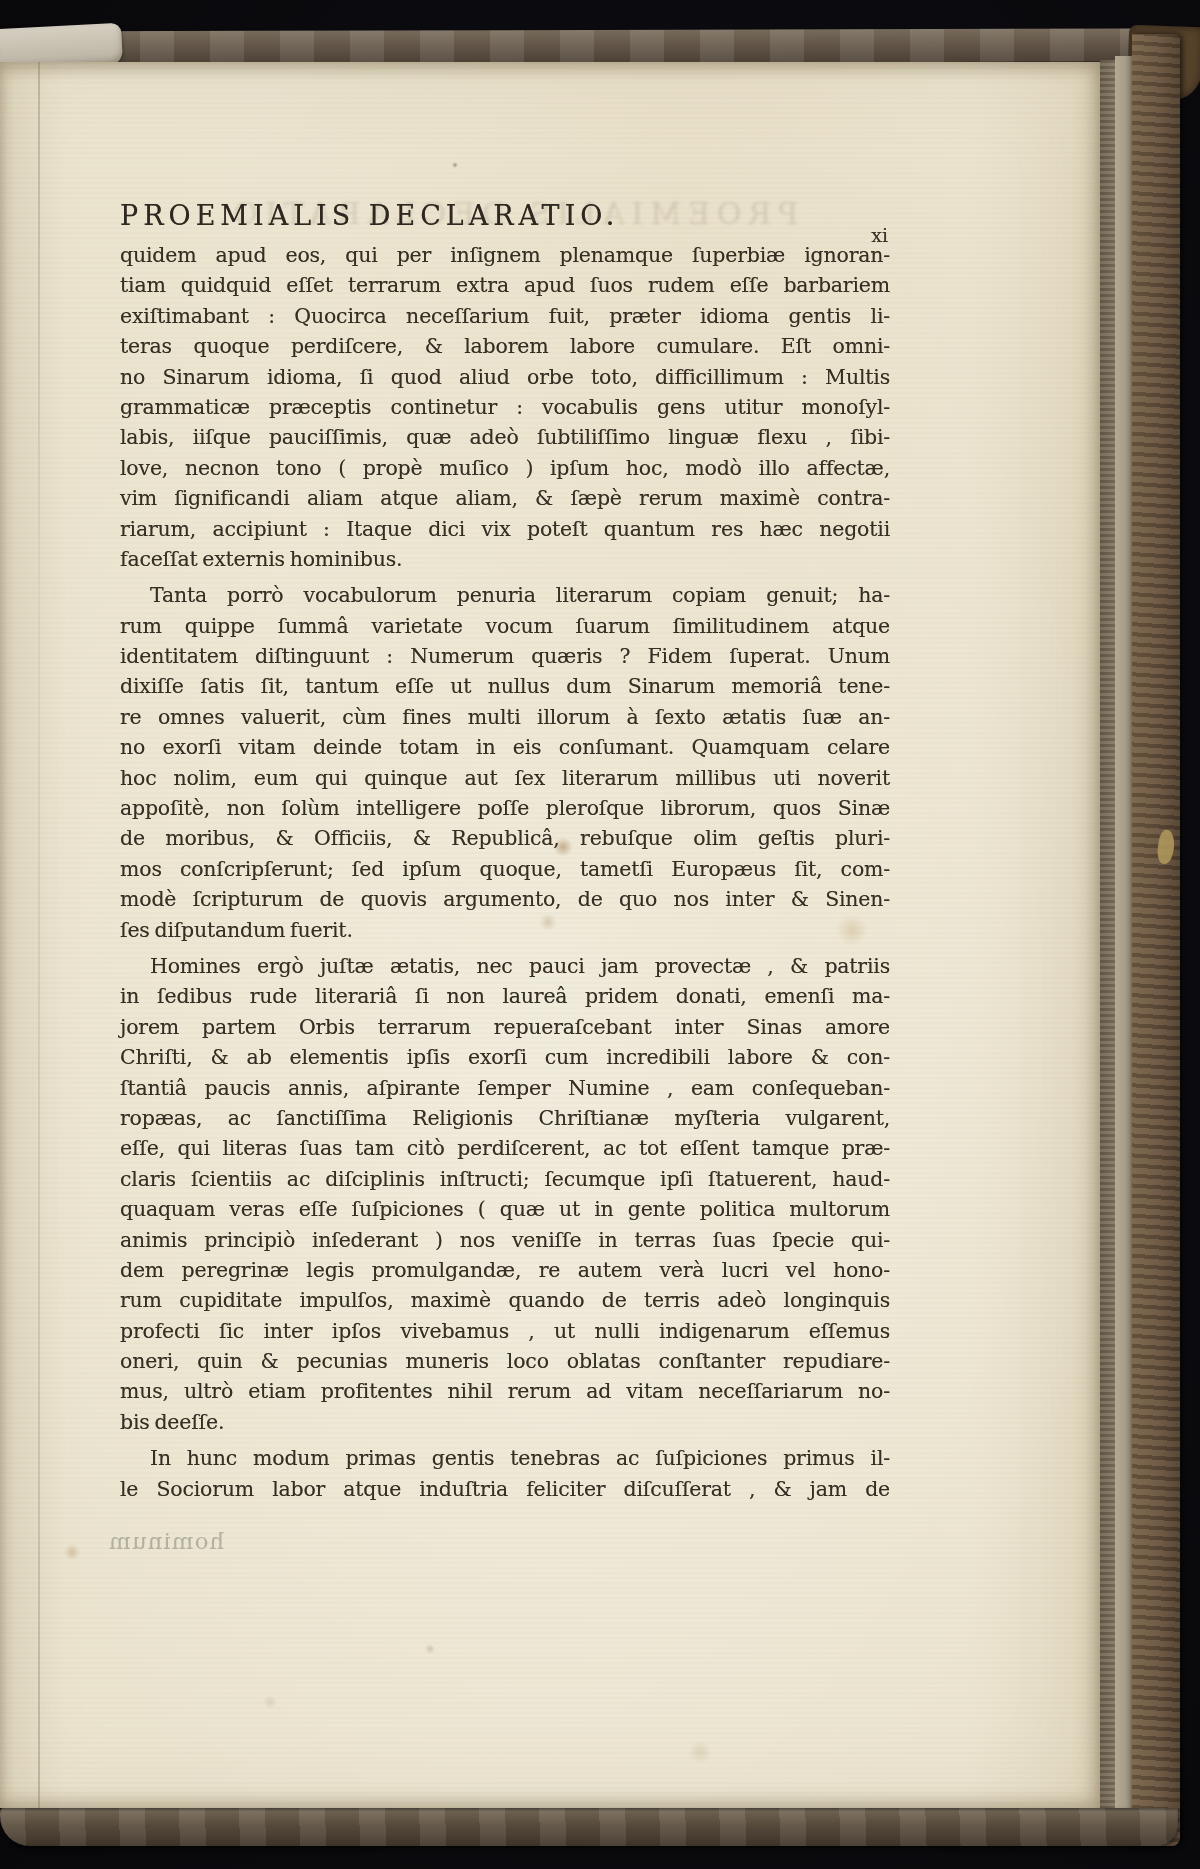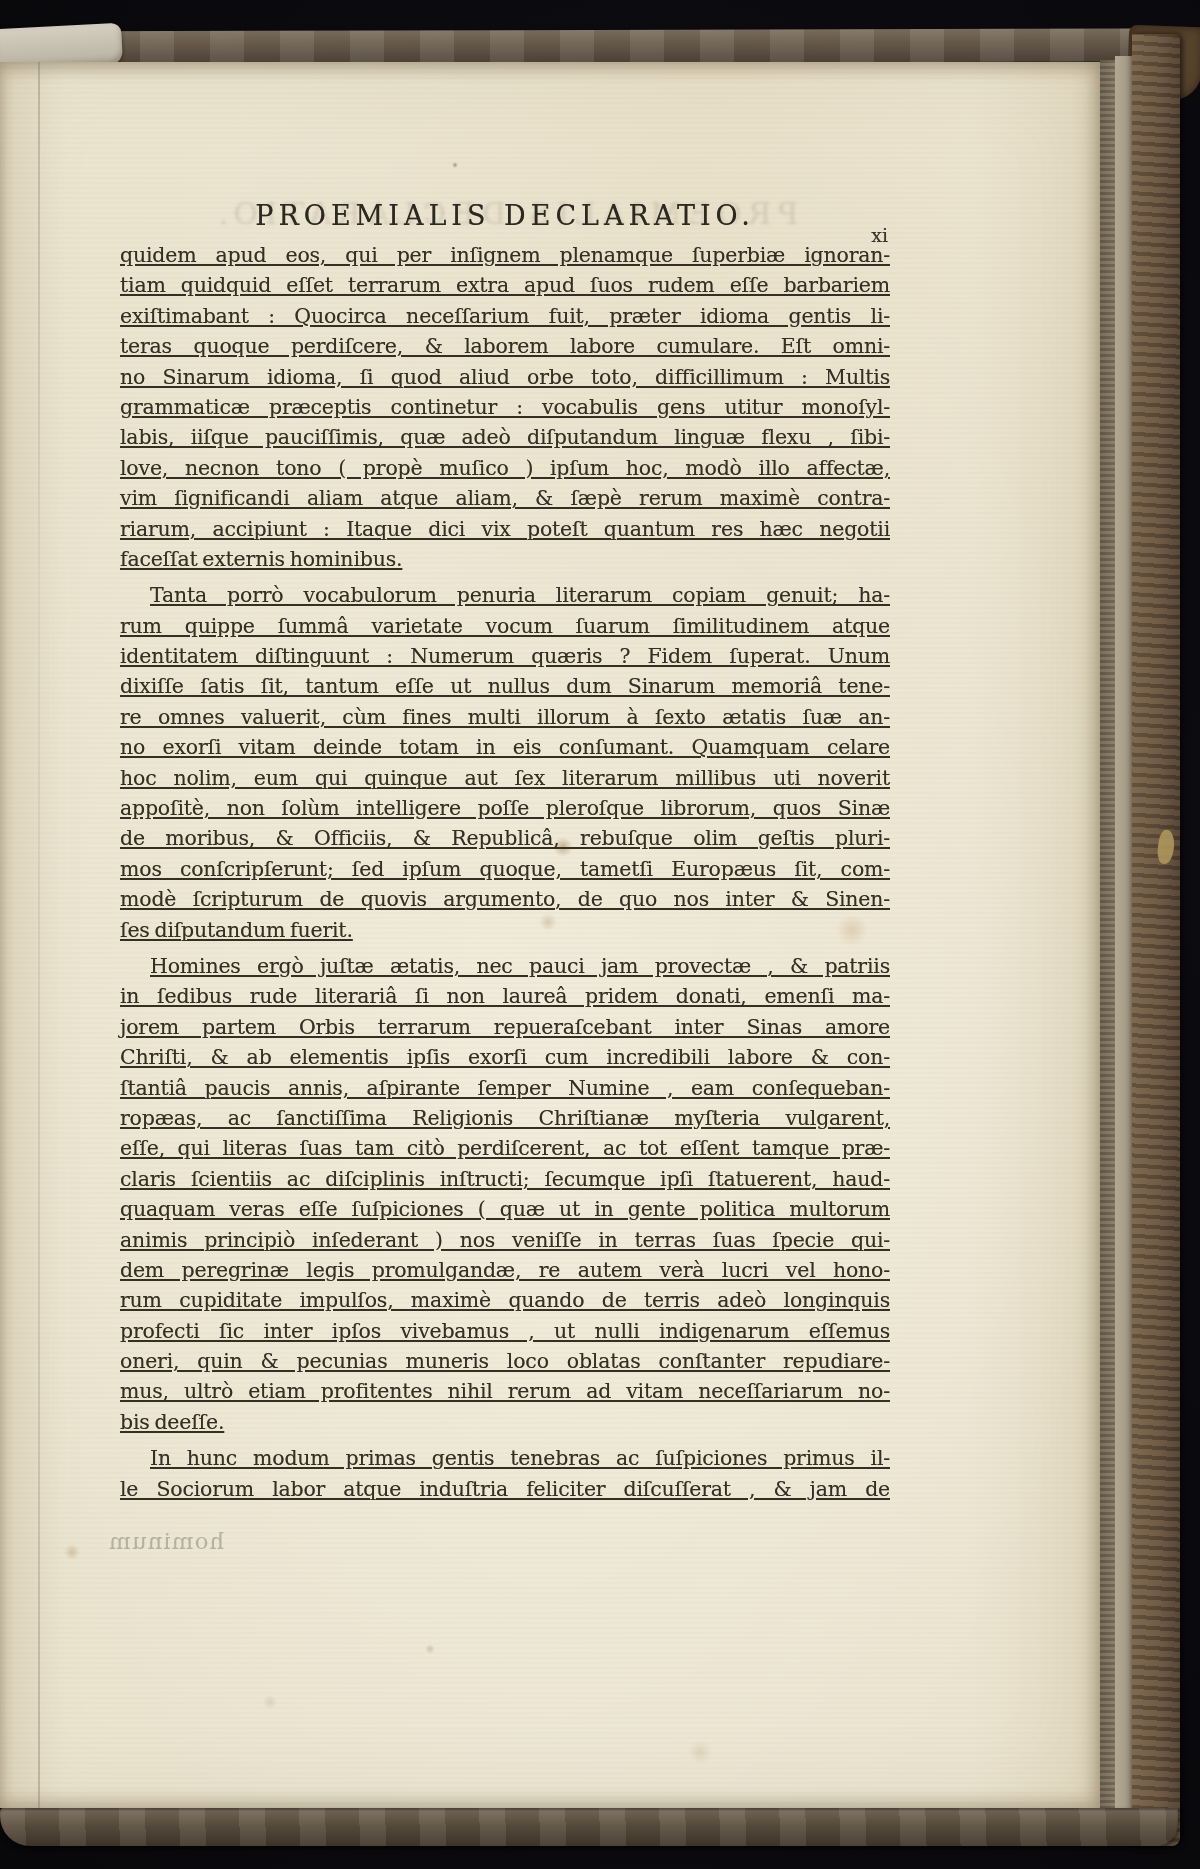--- a/index.html
+++ b/index.html
@@ -103,38 +103,37 @@
     filter:blur(1.4px);pointer-events:none;white-space:nowrap;
   }
   .bleed-word{
     position:absolute;left:108px;top:1466px;font-size:23px;
     color:rgba(95,100,88,0.4);transform:scaleX(-1);
     filter:blur(0.6px);pointer-events:none;letter-spacing:1px;
   }
   
   .page-header{position:absolute;left:120px;top:138px;width:770px;height:40px;}
   .title{
-    text-align:center;font-size:27px;letter-spacing:5px;
+    text-align:left;font-size:27px;letter-spacing:5px;
     color:#2d2820;white-space:nowrap;
     text-shadow:0 0 0.6px rgba(45,40,32,0.55);
   }
   .folio{
     position:absolute;right:2px;top:24px;font-size:19px;color:#3a342a;
     text-shadow:0 0 0.5px rgba(45,40,32,0.5);
     margin-left:12px;
   }
   .textblock{position:absolute;left:120px;top:178px;width:770px;color:#342e23;}
   .para + .para{margin-top:6px;}
   .line{
     font-size:20.5px;line-height:30.4px;height:30.4px;
     letter-spacing:-0.2px;word-spacing:-1.5px;
     text-align:justify;text-align-last:justify;
     white-space:normal;
     text-shadow:0 0 0.5px rgba(52,46,35,0.45);
-    text-decoration:underline;
   }
   .line.endline{text-align-last:left;}
   .line.indent{text-indent:30px;}
 </style>
 </head>
 <body>
 
 <div class="scene">
 
   <div class="band-top"></div>
@@ -162,21 +161,21 @@
     </header>
 
     <section class="textblock">
         <div class="para">
           <div class="line">quidem apud eos, qui per inſignem plenamque ſuperbiæ ignoran-</div>
           <div class="line">tiam quidquid eſſet terrarum extra apud ſuos rudem eſſe barbariem</div>
           <div class="line">exiſtimabant : Quocirca neceſſarium fuit, præter idioma gentis li-</div>
           <div class="line">teras quoque perdiſcere, &amp; laborem labore cumulare. Eſt omni-</div>
           <div class="line">no Sinarum idioma, ſi quod aliud orbe toto, difficillimum : Multis</div>
           <div class="line">grammaticæ præceptis continetur : vocabulis gens utitur monoſyl-</div>
-          <div class="line">labis, iiſque pauciſſimis, quæ adeò diſputandum linguæ flexu , ſibi-</div>
+          <div class="line">labis, iiſque pauciſſimis, quæ adeò ſubtiliſſimo linguæ flexu , ſibi-</div>
           <div class="line">love, necnon tono ( propè muſico ) ipſum hoc, modò illo affectæ,</div>
           <div class="line">vim ſignificandi aliam atque aliam, &amp; ſæpè rerum maximè contra-</div>
           <div class="line">riarum, accipiunt : Itaque dici vix poteſt quantum res hæc negotii</div>
           <div class="line endline">faceſſat externis hominibus.</div>
         </div>
         <div class="para">
           <div class="line indent">Tanta porrò vocabulorum penuria literarum copiam genuit; ha-</div>
           <div class="line">rum quippe ſummâ varietate vocum ſuarum ſimilitudinem atque</div>
           <div class="line">identitatem diſtinguunt : Numerum quæris ? Fidem ſuperat. Unum</div>
           <div class="line">dixiſſe ſatis ſit, tantum eſſe ut nullus dum Sinarum memoriâ tene-</div>

